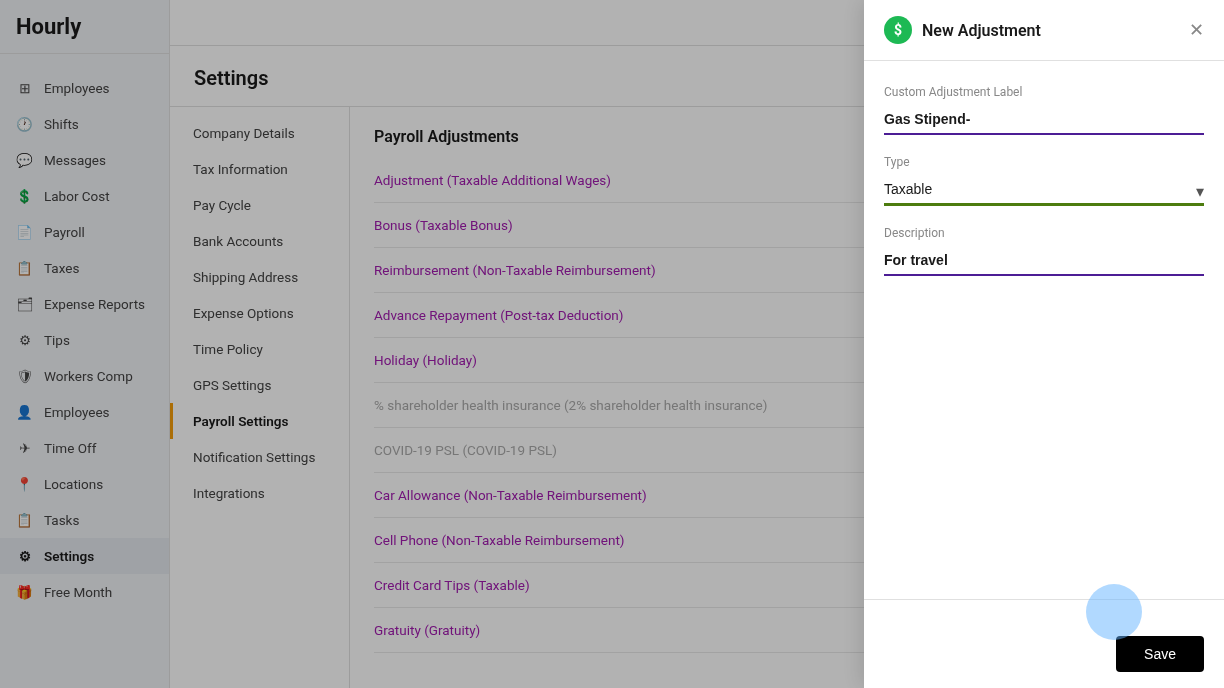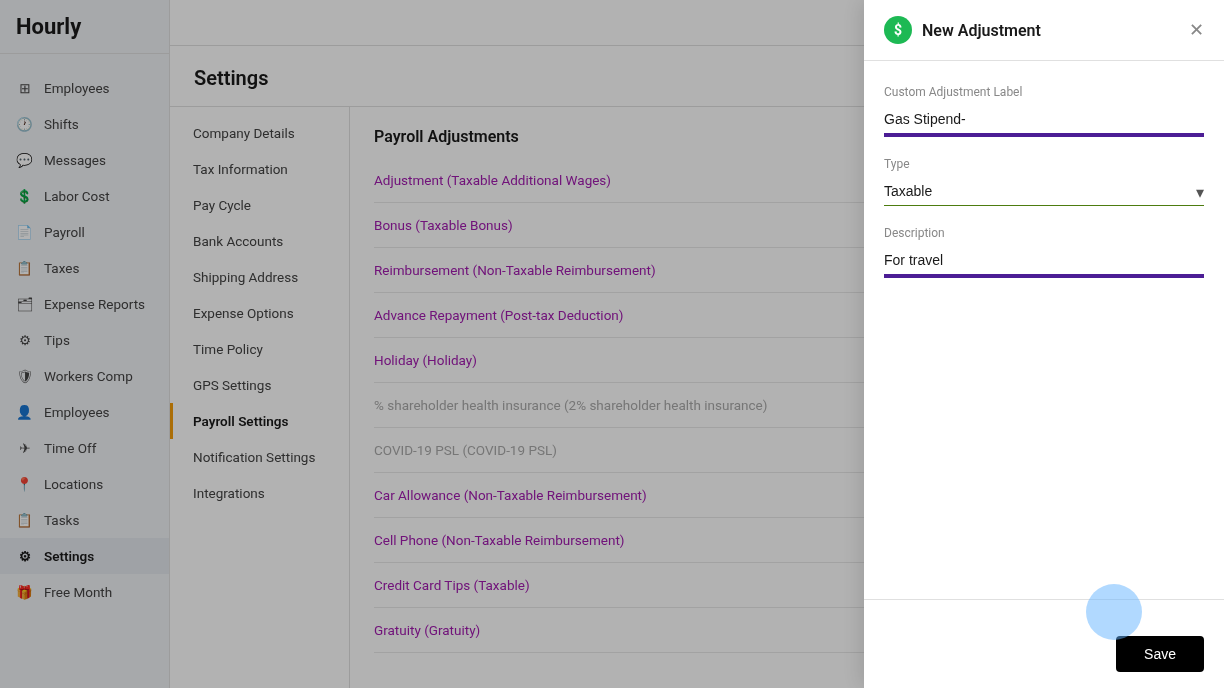--- a/index.html
+++ b/index.html
@@ -195,34 +195,35 @@
     }
     .form-label {
       font-size: 12px;
       color: #888;
       margin-bottom: 6px;
       display: block;
     }
     .form-input {
       width: 100%;
       border: none;
-      border-bottom: 4px solid #4c1d95;
+      border-bottom: 2px solid #4c1d95;
       padding: 6px 0;
       font-size: 14px;
       color: #1a1a1a;
       outline: none;
       background: transparent;
+      font-weight: bold;
     }
     .form-select-wrapper {
       position: relative;
     }
     .form-select {
       width: 100%;
       border: none;
-      border-bottom: 1px solid #4d7c0f;
+      border-bottom: 3px solid #4d7c0f;
       padding: 6px 0;
       font-size: 14px;
       color: #1a1a1a;
       outline: none;
       background: transparent;
       appearance: none;
       cursor: pointer;
     }
     .select-arrow {
       position: absolute;

